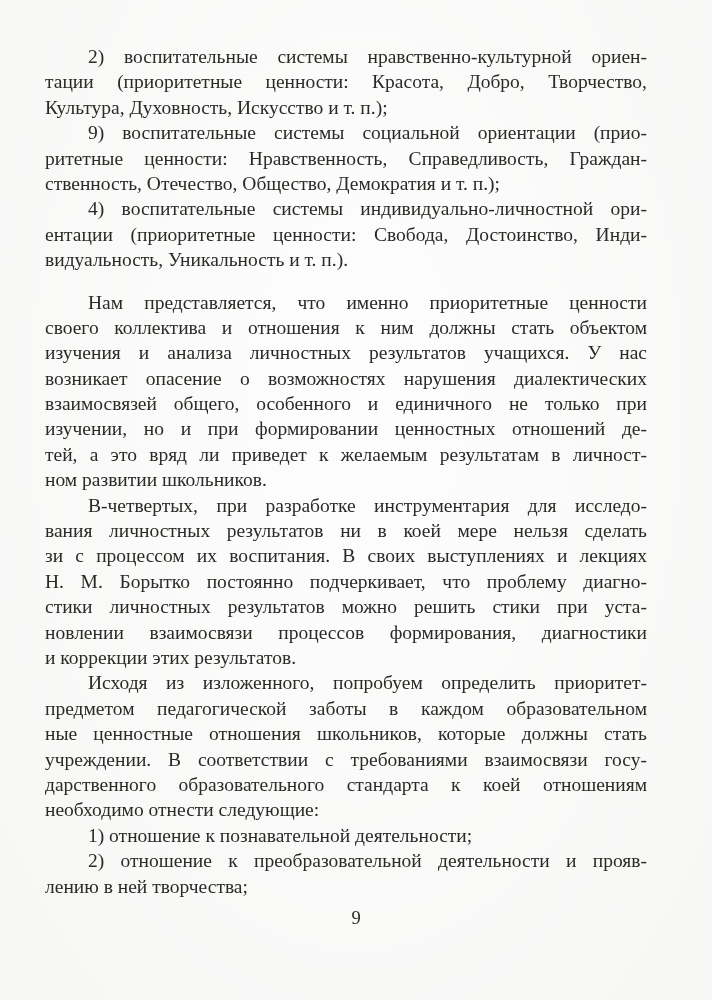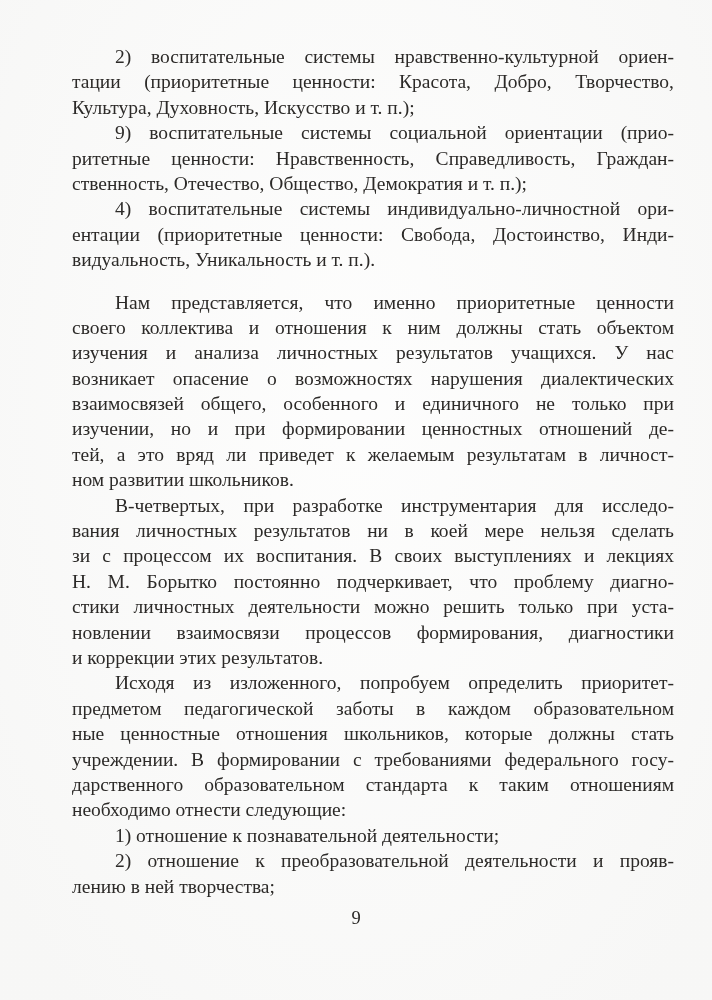--- a/index.html
+++ b/index.html
@@ -15,21 +15,21 @@
   }
   .sheet {
     position: absolute;
     inset: 0;
     background:
       radial-gradient(ellipse at 50% 40%, rgba(255,255,255,0.6), rgba(0,0,0,0.015) 90%),
       #fbfbfa;
   }
   .text-block {
     position: absolute;
-    left: 72px;
+    left: 45px;
     top: 44px;
     width: 602px;
     font-family: "Liberation Serif", "DejaVu Serif", serif;
     font-size: 19.5px;
     line-height: 25.4px;
     color: #2c2a28;
   }
   .paragraph {
     margin: 0;
   }
@@ -88,30 +88,30 @@
         <div class="line">взаимосвязей общего, особенного и единичного не только при</div>
         <div class="line">изучении, но и при формировании ценностных отношений де-</div>
         <div class="line">тей, а это вряд ли приведет к желаемым результатам в личност-</div>
         <div class="line last">ном развитии школьников.</div>
       </div>
       <div class="paragraph">
         <div class="line first">В-четвертых, при разработке инструментария для исследо-</div>
         <div class="line">вания личностных результатов ни в коей мере нельзя сделать</div>
         <div class="line">зи с процессом их воспитания. В своих выступлениях и лекциях</div>
         <div class="line">Н. М. Борытко постоянно подчеркивает, что проблему диагно-</div>
-        <div class="line">стики личностных деятельности можно решить только при уста-</div>
+        <div class="line">стики личностных результатов можно решить стики при уста-</div>
         <div class="line">новлении взаимосвязи процессов формирования, диагностики</div>
         <div class="line last">и коррекции этих результатов.</div>
       </div>
       <div class="paragraph">
         <div class="line first">Исходя из изложенного, попробуем определить приоритет-</div>
         <div class="line">предметом педагогической заботы в каждом образовательном</div>
         <div class="line">ные ценностные отношения школьников, которые должны стать</div>
-        <div class="line">учреждении. В формировании с требованиями федерального госу-</div>
-        <div class="line">дарственного образовательном стандарта к таким отношениям</div>
+        <div class="line">учреждении. В соответствии с требованиями взаимосвязи госу-</div>
+        <div class="line">дарственного образовательного стандарта к коей отношениям</div>
         <div class="line last">необходимо отнести следующие:</div>
       </div>
       <div class="paragraph">
         <div class="line first last">1) отношение к познавательной деятельности;</div>
       </div>
       <div class="paragraph">
         <div class="line first">2) отношение к преобразовательной деятельности и прояв-</div>
         <div class="line last">лению в ней творчества;</div>
       </div>
     </div>

